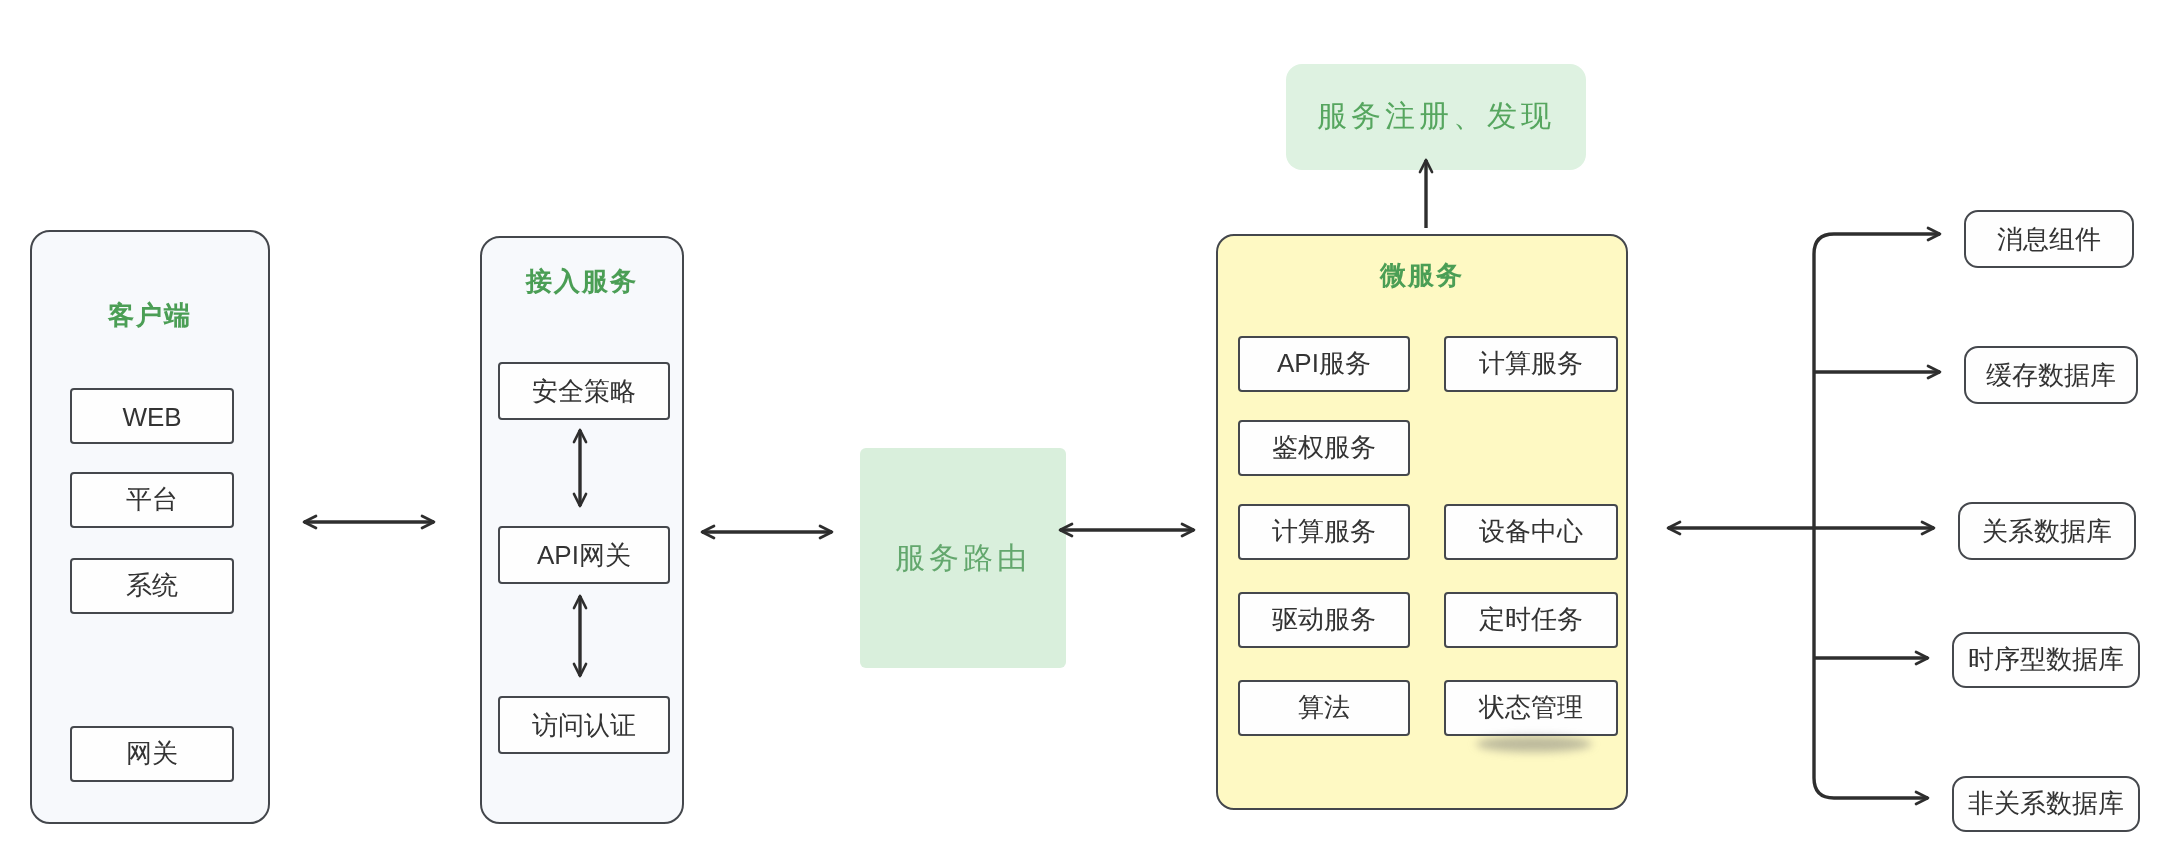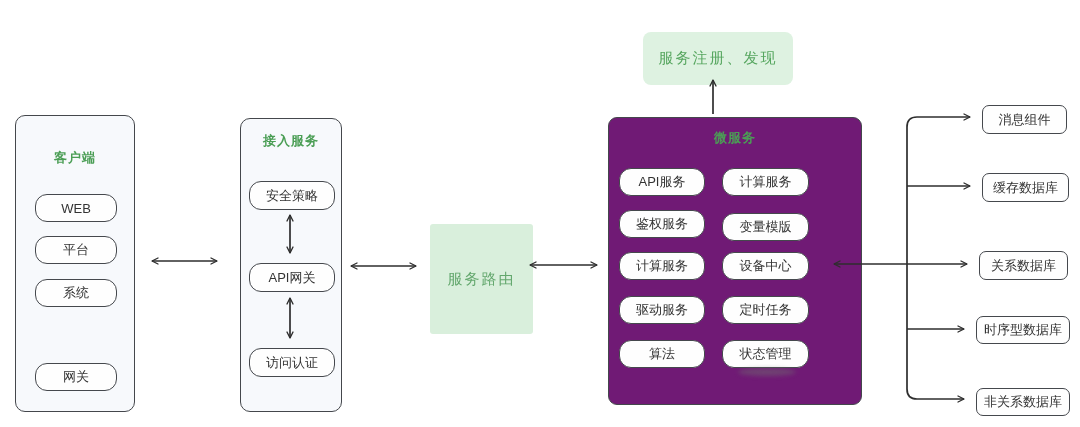--- a/index.html
+++ b/index.html
@@ -4,28 +4,28 @@
 <style>
   html,body { margin:0; padding:0; background:#ffffff; }
   .canvas {
     position:relative; width:1080px; height:427px; background:#ffffff;
     font-family:"Liberation Sans","DejaVu Sans",sans-serif; overflow:hidden;
   }
   .panel {
     position:absolute; background:#f7f9fc; border:1.6px solid #44474c;
     border-radius:10px; z-index:1;
   }
-  .panel.micro { background:#701a75; border-radius:9px;padding-left:48px; }
+  .panel.micro { background:#fef9c3; border-radius:9px; }
   .panel-title {
     position:absolute; left:0; width:100%; text-align:center;
     color:#4b9e55; font-weight:bold; font-size:13px; letter-spacing:1px;
   }
   .node {
     position:absolute; background:#fefefe; border:1.5px solid #45484d;
-    border-radius:12px; display:flex; align-items:center; justify-content:center;
+    border-radius:2px; display:flex; align-items:center; justify-content:center;
     font-size:13px; color:#333333; z-index:2; white-space:nowrap;
   }
   .node.storage { border-radius:7px; border-width:1.8px; }
   .green-box {
     position:absolute; background:#d9efdc; color:#63a76d;
     display:flex; align-items:center; justify-content:center;
     font-size:15px; letter-spacing:2px; z-index:1;margin-top:17px;
   }
   .green-box.routing { border-radius:3px; }
   .green-box.registry { border-radius:8px; background:#def2e1; color:#56a65f; }
@@ -59,21 +59,20 @@
 
   <div class="green-box registry" style="left:643px;top:15px;width:150px;height:53px">服务注册、发现</div>
 
   <div class="panel micro" style="left:608px;top:117px;width:204px;height:286px">
     <div class="panel-title" style="top:11px">微服务</div>
 
     <div class="node" style="left:10px;top:50px;width:84px;height:26px">API服务</div>
     <div class="node" style="left:113px;top:50px;width:85px;height:26px">计算服务</div>
 
     <div class="node" style="left:10px;top:92px;width:84px;height:26px">鉴权服务</div>
-    <div class="node" style="left:113px;top:95px;width:85px;height:26px">变量模版</div>
 
     <div class="node" style="left:10px;top:134px;width:84px;height:26px">计算服务</div>
     <div class="node" style="left:113px;top:134px;width:85px;height:26px">设备中心</div>
 
     <div class="node" style="left:10px;top:178px;width:84px;height:26px">驱动服务</div>
     <div class="node" style="left:113px;top:178px;width:85px;height:26px">定时任务</div>
 
     <div class="node" style="left:10px;top:222px;width:84px;height:26px">算法</div>
     <div class="node" style="left:113px;top:222px;width:85px;height:26px">状态管理</div>
   </div>

